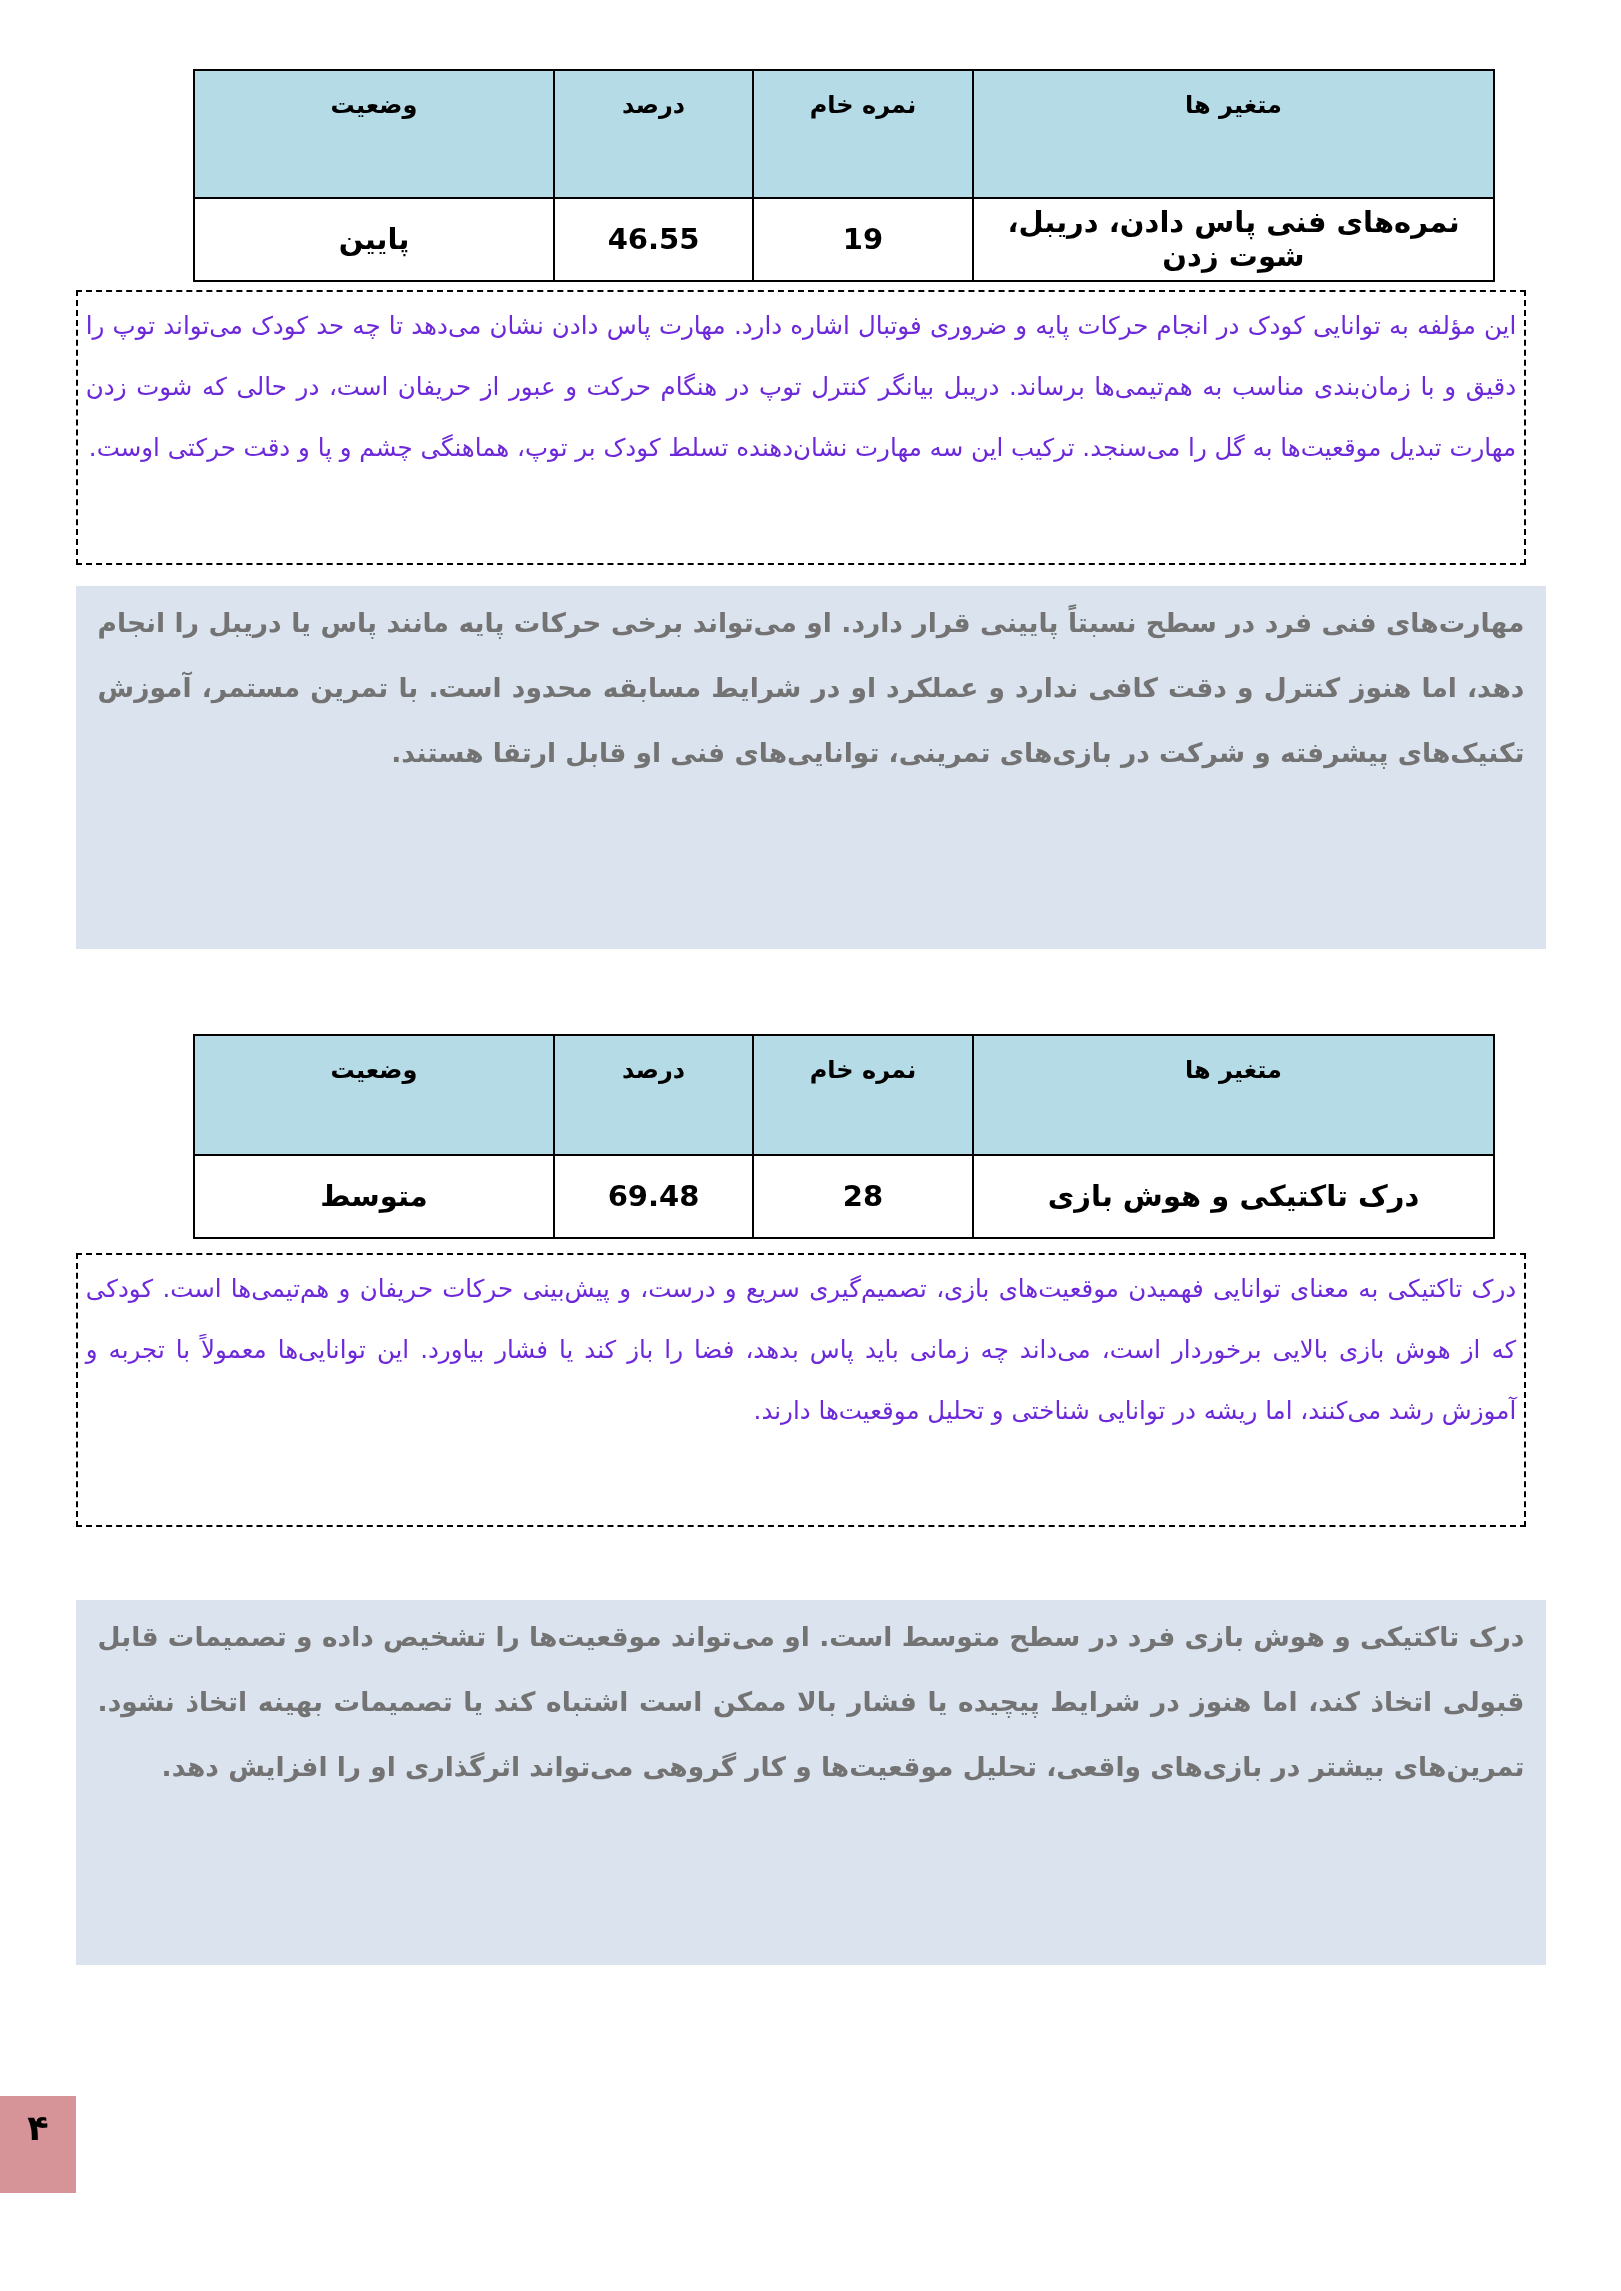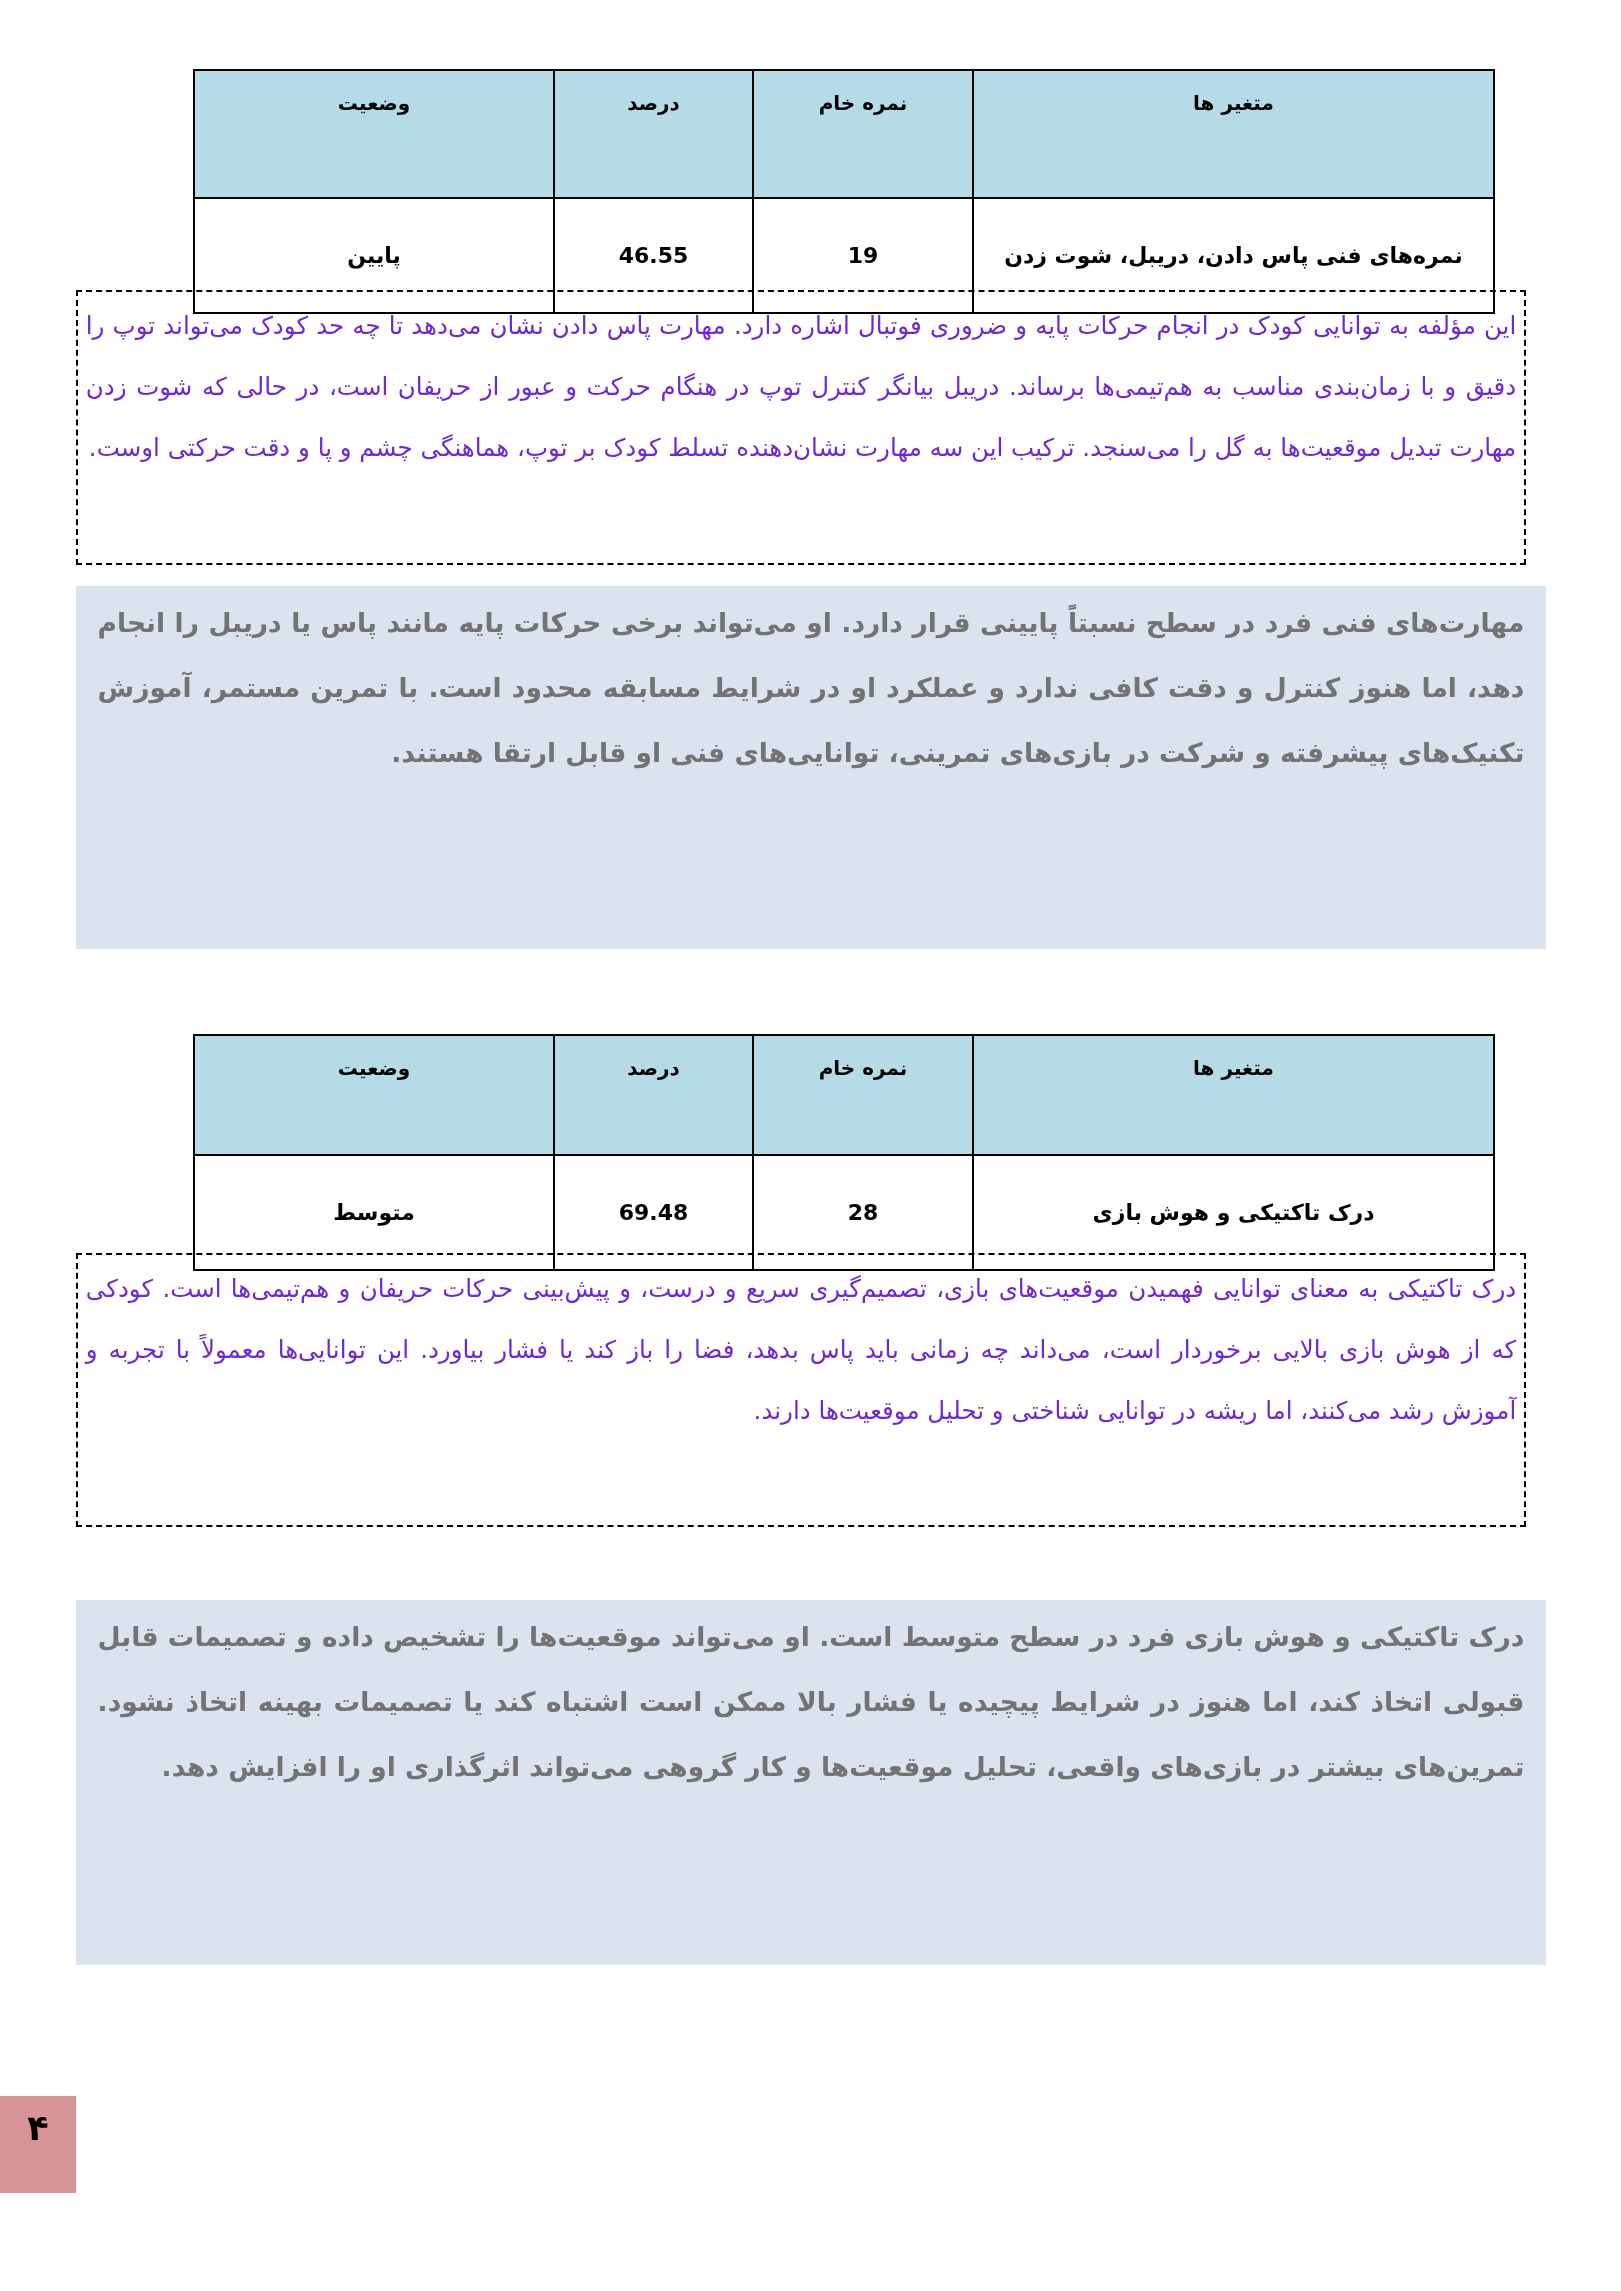--- a/index.html
+++ b/index.html
@@ -25,34 +25,34 @@
   .score-table.t2{top:1034px;}
   .score-table th,
   .score-table td{
     border:2px solid #000;
     text-align:center;
     color:#000;
   }
   .score-table{border:2.9px solid #000;}
   .score-table th{
     background:#b5dbe7;
-    font-size:20px;
+    font-size:24px;
     font-weight:bold;
     vertical-align:top;
     padding:19.6px 3.9px 0 3.9px;
   }
   .score-table.t1 th{height:106px;}
   .score-table.t2 th{height:98px;}
   .score-table th{border-bottom:2.9px solid #000;}
   .score-table td{
     height:81px;
-    font-size:22px;
+    font-size:29px;
     font-weight:bold;
     vertical-align:middle;
-    padding:16px 2px;
+    padding:0 2px;
     background:#ffffff;
   }
 
   
   .dashed-box{
     position:absolute;
     left:76px;
     width:1450px;
     border:2px dashed #000;
     direction:rtl;

